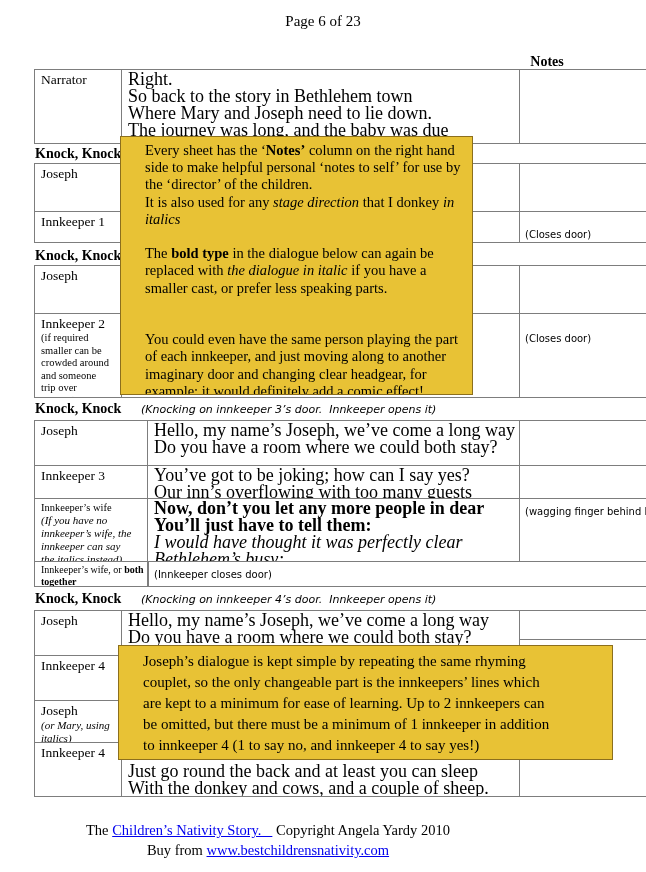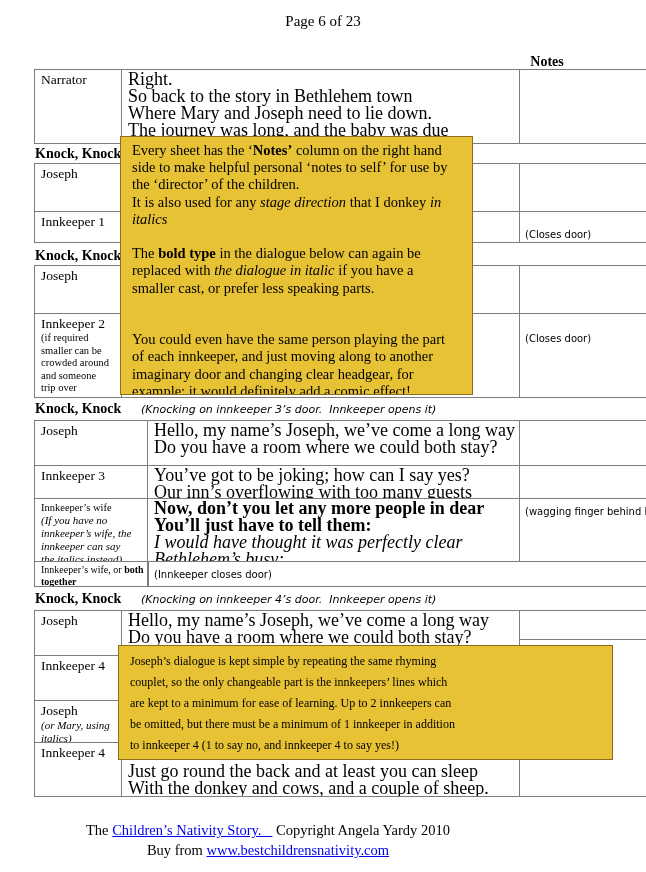--- a/index.html
+++ b/index.html
@@ -28,23 +28,23 @@
   .sub-sm .ln{font-size:10.5px;line-height:12.5px;white-space:nowrap}
   .sub-it .ln{font-size:11px;line-height:13px;font-style:italic;white-space:nowrap}
   .spk-bt .ln{font-size:10px;line-height:12px;white-space:nowrap}
   .cnote{font-family:"DejaVu Sans",sans-serif;font-size:10px;white-space:nowrap}
 
   
   .knock{position:absolute;left:35px;font-weight:bold;font-size:14px}
   .dir{position:absolute;left:141px;font-family:"DejaVu Sans",sans-serif;font-style:italic;font-size:11px}
 
   
-  .overlay{position:absolute;background:var(--hl);border:1px solid var(--hlb);z-index:5;padding:5px 11px;overflow:hidden}
+  .overlay{position:absolute;background:var(--hl);border:1px solid var(--hlb);z-index:5;padding:5px 24px;overflow:hidden}
   .overlay .ln{font-size:14.5px;line-height:17.2px;white-space:nowrap}
-  #ov2 .ln{font-size:12px;line-height:21px}
+  #ov2 .ln{font-size:15px;line-height:21px}
 
   
   .t5col{position:absolute;top:0;bottom:0;overflow:hidden}
   .t5cell{border-bottom:1px solid var(--bd);padding:2px 3px 0 6px;font-size:13.5px;overflow:hidden}
   .t5cell.last{border-bottom:none}
 
   .footer-line{position:absolute;left:0;width:536px;text-align:center;font-size:14.5px}
   .lnk{color:var(--lnk);text-decoration:underline;cursor:pointer}
 </style>
 </head>

